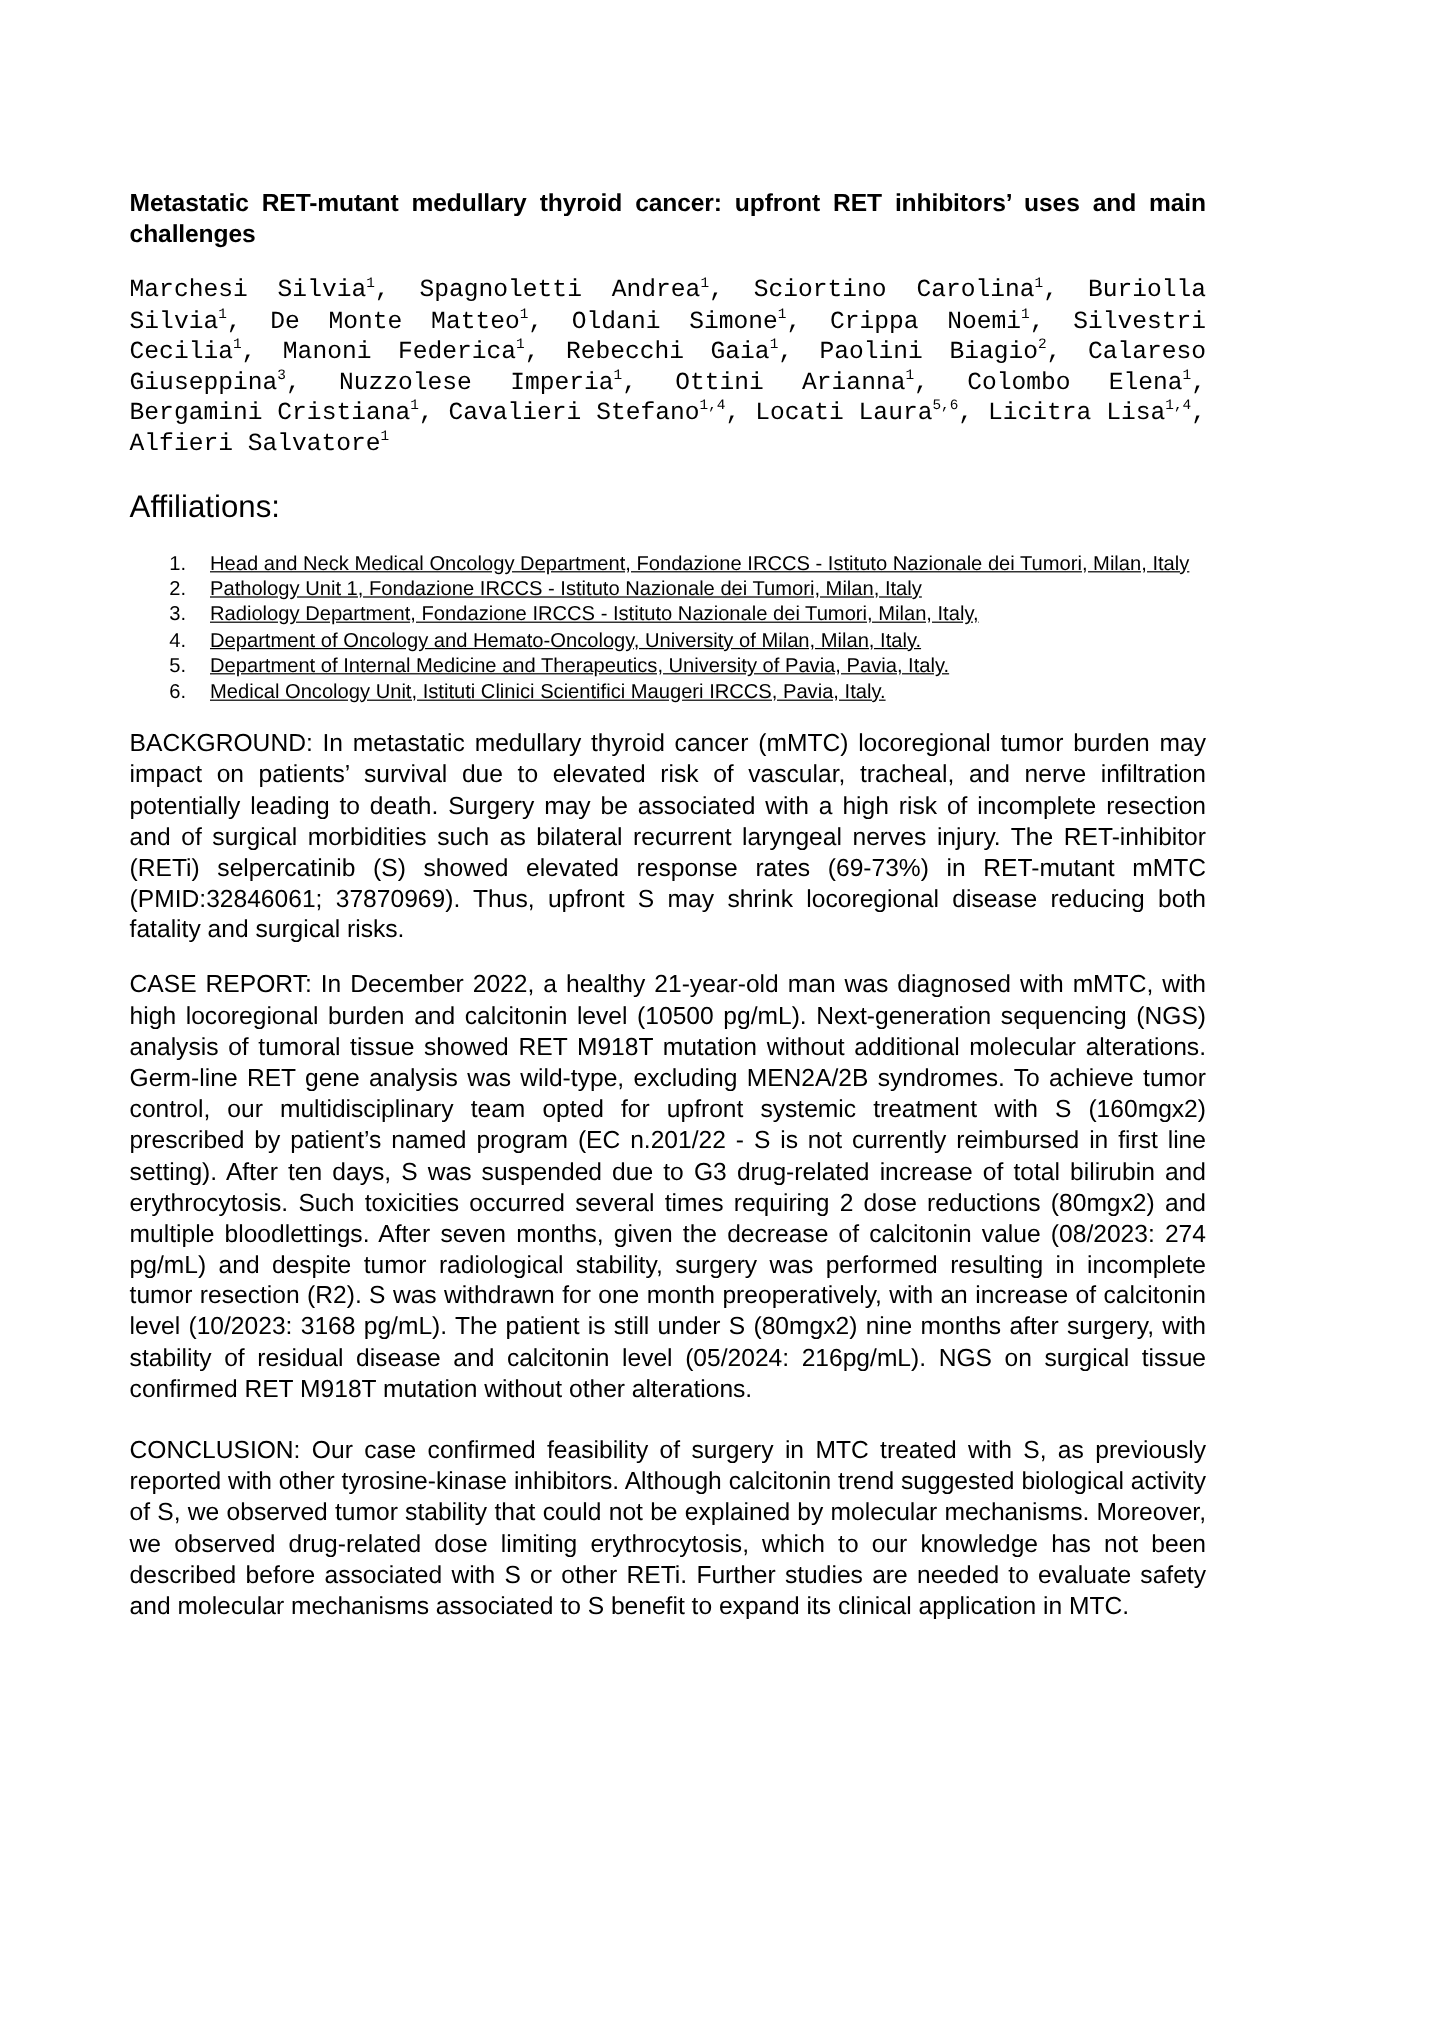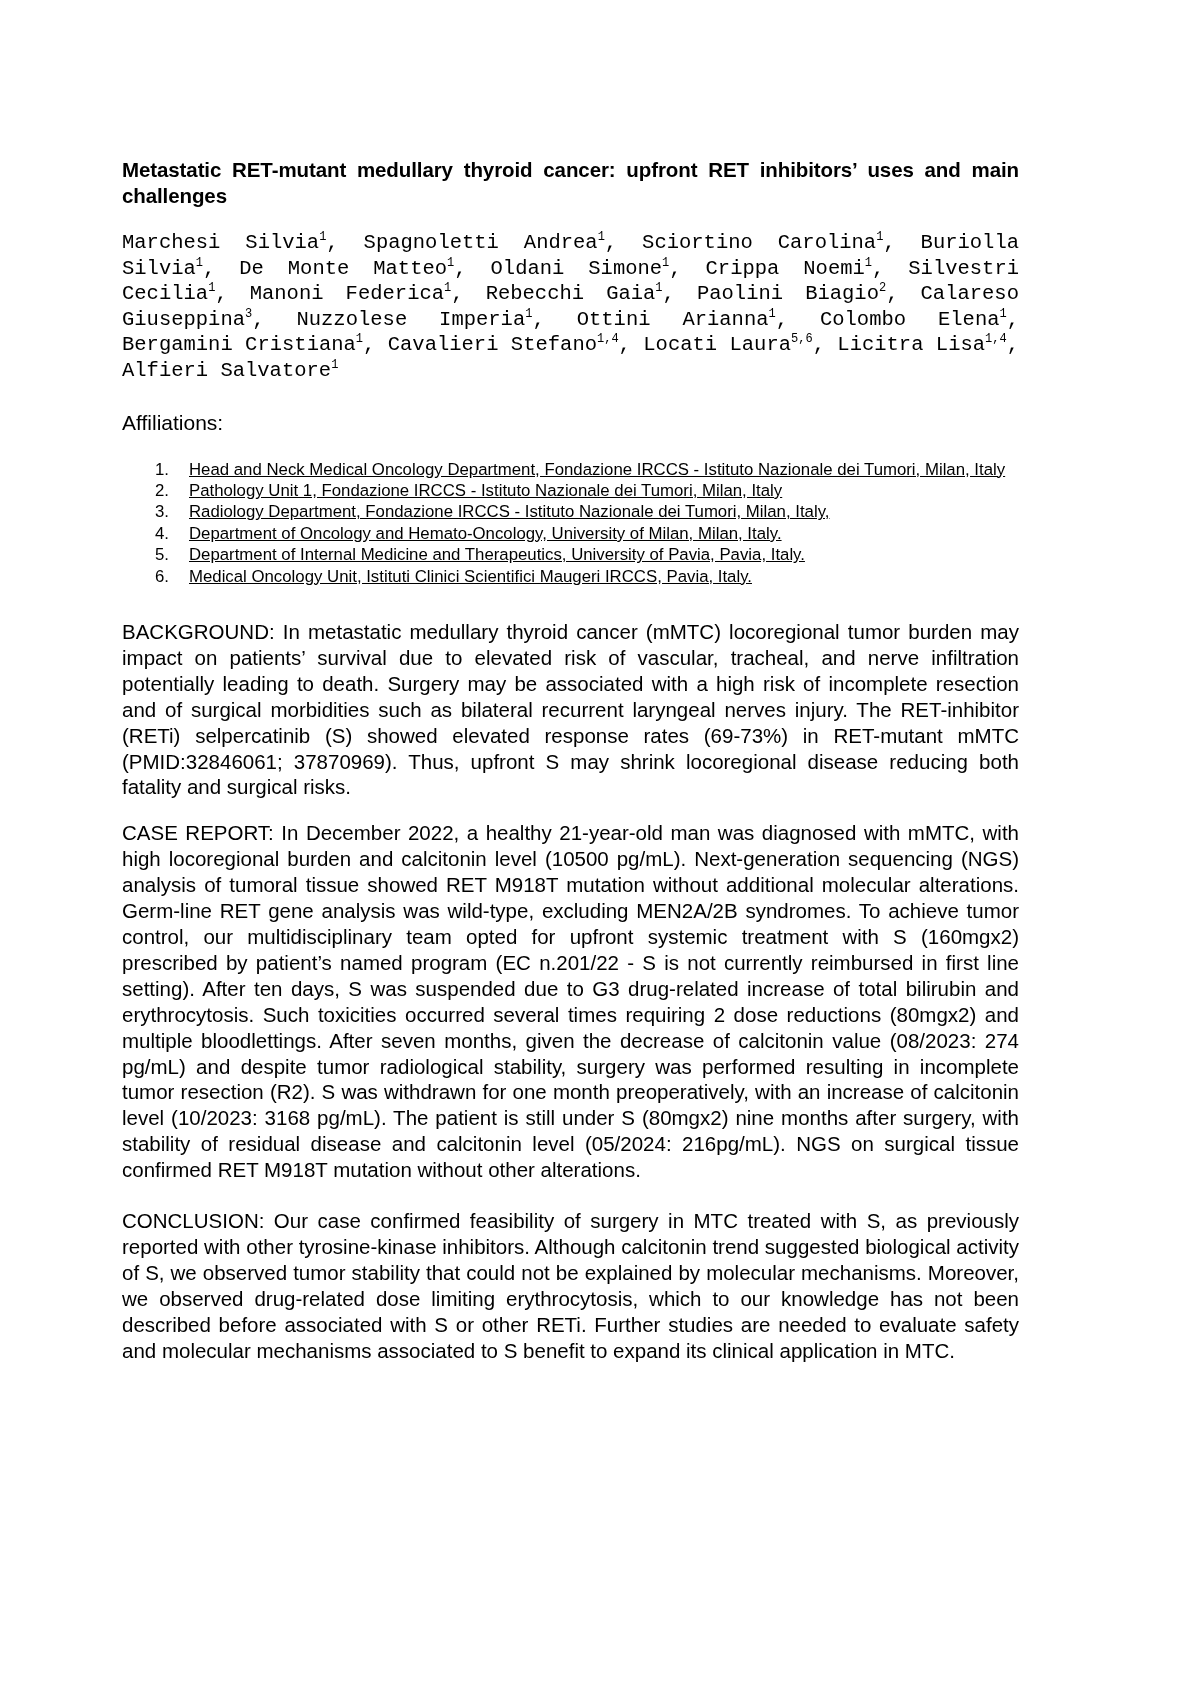--- a/index.html
+++ b/index.html
@@ -1,29 +1,29 @@
 <!DOCTYPE html>
 <html><head>
 <meta charset="utf-8">
 <style>
   html, body { margin: 0; padding: 0; background: #ffffff; }
   body { width: 1198px; height: 1695px; position: relative; overflow: hidden;
          font-family: "Liberation Sans", sans-serif; color: #000; }
-  .page { position: absolute; left: 122px; top: 157px; width: 897px; }
+  .page { position: absolute; left: 108px; top: 157px; width: 897px; }
   .title { font-weight: bold; font-size: 20.5px; line-height: 25.5px; margin: 0;
            text-align: justify; letter-spacing: -0.1px; }
   .authors { font-size: 20.5px; line-height: 25.6px; margin: 22px 0 0 0; text-align: justify; font-family: Liberation Mono, monospace; }
   .authors sup { font-size: 12px; line-height: 0; vertical-align: 8px; }
-  .aff-heading { font-size: 21px; line-height: 25px; margin: 26px 0 0 0; }
+  .aff-heading { font-size: 26px; line-height: 25px; margin: 26px 0 0 0; }
   .aff-list { margin: 24px 0 0 0; padding: 0; list-style: none; font-size: 16.8px; line-height: 21.4px; }
   .aff-list li { display: flex; }
   .aff-num { width: 67px; flex: 0 0 67px; text-align: left; padding-left: 33px; box-sizing: border-box; }
   .aff-text { flex: 1; text-decoration: underline; }
   .para { font-size: 20.5px; line-height: 25.9px; text-align: justify; margin: 0; }
-  .p-bg { margin-top: 32px; }
+  .p-bg { margin-top: 20px; }
   .p-case { margin-top: 20px; }
   .p-conc { margin-top: 25px; }
 </style>
 </head>
 <body>
 
 <div class="page">
   <h1 class="title">Metastatic RET-mutant medullary thyroid cancer: upfront RET inhibitors’ uses and main challenges</h1>
 
   <p class="authors" id="authors"><span>Marchesi Silvia</span><sup>1</sup>, <span>Spagnoletti Andrea</span><sup>1</sup>, <span>Sciortino Carolina</span><sup>1</sup>, <span>Buriolla Silvia</span><sup>1</sup>, <span>De Monte Matteo</span><sup>1</sup>, <span>Oldani Simone</span><sup>1</sup>, <span>Crippa Noemi</span><sup>1</sup>, <span>Silvestri Cecilia</span><sup>1</sup>, <span>Manoni Federica</span><sup>1</sup>, <span>Rebecchi Gaia</span><sup>1</sup>, <span>Paolini Biagio</span><sup>2</sup>, <span>Calareso Giuseppina</span><sup>3</sup>, <span>Nuzzolese Imperia</span><sup>1</sup>, <span>Ottini Arianna</span><sup>1</sup>, <span>Colombo Elena</span><sup>1</sup>, <span>Bergamini Cristiana</span><sup>1</sup>, <span>Cavalieri Stefano</span><sup>1,4</sup>, <span>Locati Laura</span><sup>5,6</sup>, <span>Licitra Lisa</span><sup>1,4</sup>, <span>Alfieri Salvatore</span><sup>1</sup></p>

